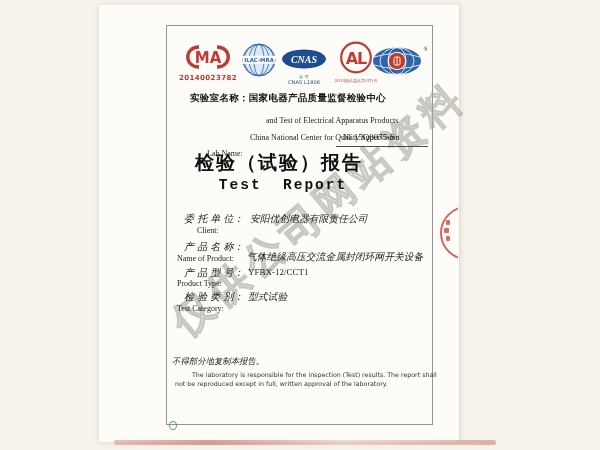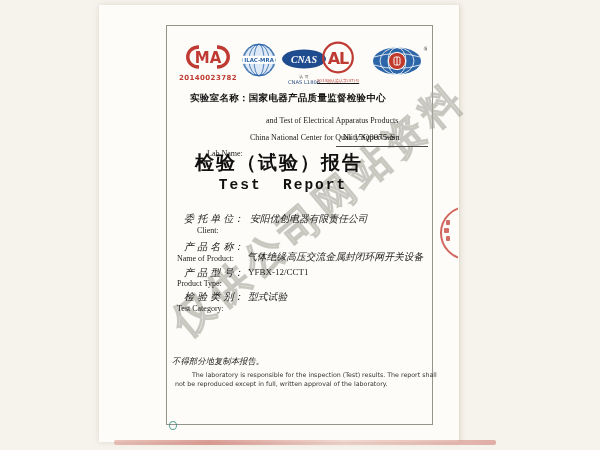--- a/index.html
+++ b/index.html
@@ -11,21 +11,21 @@
   .frame{left:166px;top:25px;width:265px;height:398px;border:1px solid #96938b;}
 
   
   .logo-block{text-align:center;}
   .cma{left:178px;top:44px;width:60px;}
   .cma-num{display:block;color:#bf3a32;font-size:7px;font-weight:bold;letter-spacing:.4px;margin-top:0;}
   .ilac{left:241px;top:42px;width:36px;}
   .cnas{left:279px;top:49px;width:50px;}
   .cnas-sub1{display:block;font-size:4px;color:#4a4a4a;line-height:5px;}
   .cnas-sub2{display:block;font-size:5.2px;color:#2d4f86;line-height:6px;}
-  .cal{left:313px;top:41px;width:50px;text-decoration:underline;}
+  .cal{left:331px;top:41px;width:50px;}
   .cal-sub{display:block;font-size:4px;color:#c0443c;line-height:5px;white-space:nowrap;}
   .cqc{left:371px;top:44px;width:56px;}
 
   
   .lab-zh{left:190px;top:92px;font-size:9.5px;font-weight:bold;letter-spacing:.3px;color:#151515;white-space:nowrap;}
   .serif{font-family:"Liberation Serif","DejaVu Serif",serif;}
   .lab-en-label{left:207px;top:105px;font-size:8px;color:#222;margin-top:44px;}
   .lab-en-1{left:250px;top:105px;font-size:8px;color:#222;white-space:nowrap;margin-top:28px;}
   .lab-en-2{left:266px;top:116px;font-size:8px;color:#222;white-space:nowrap;}
 

